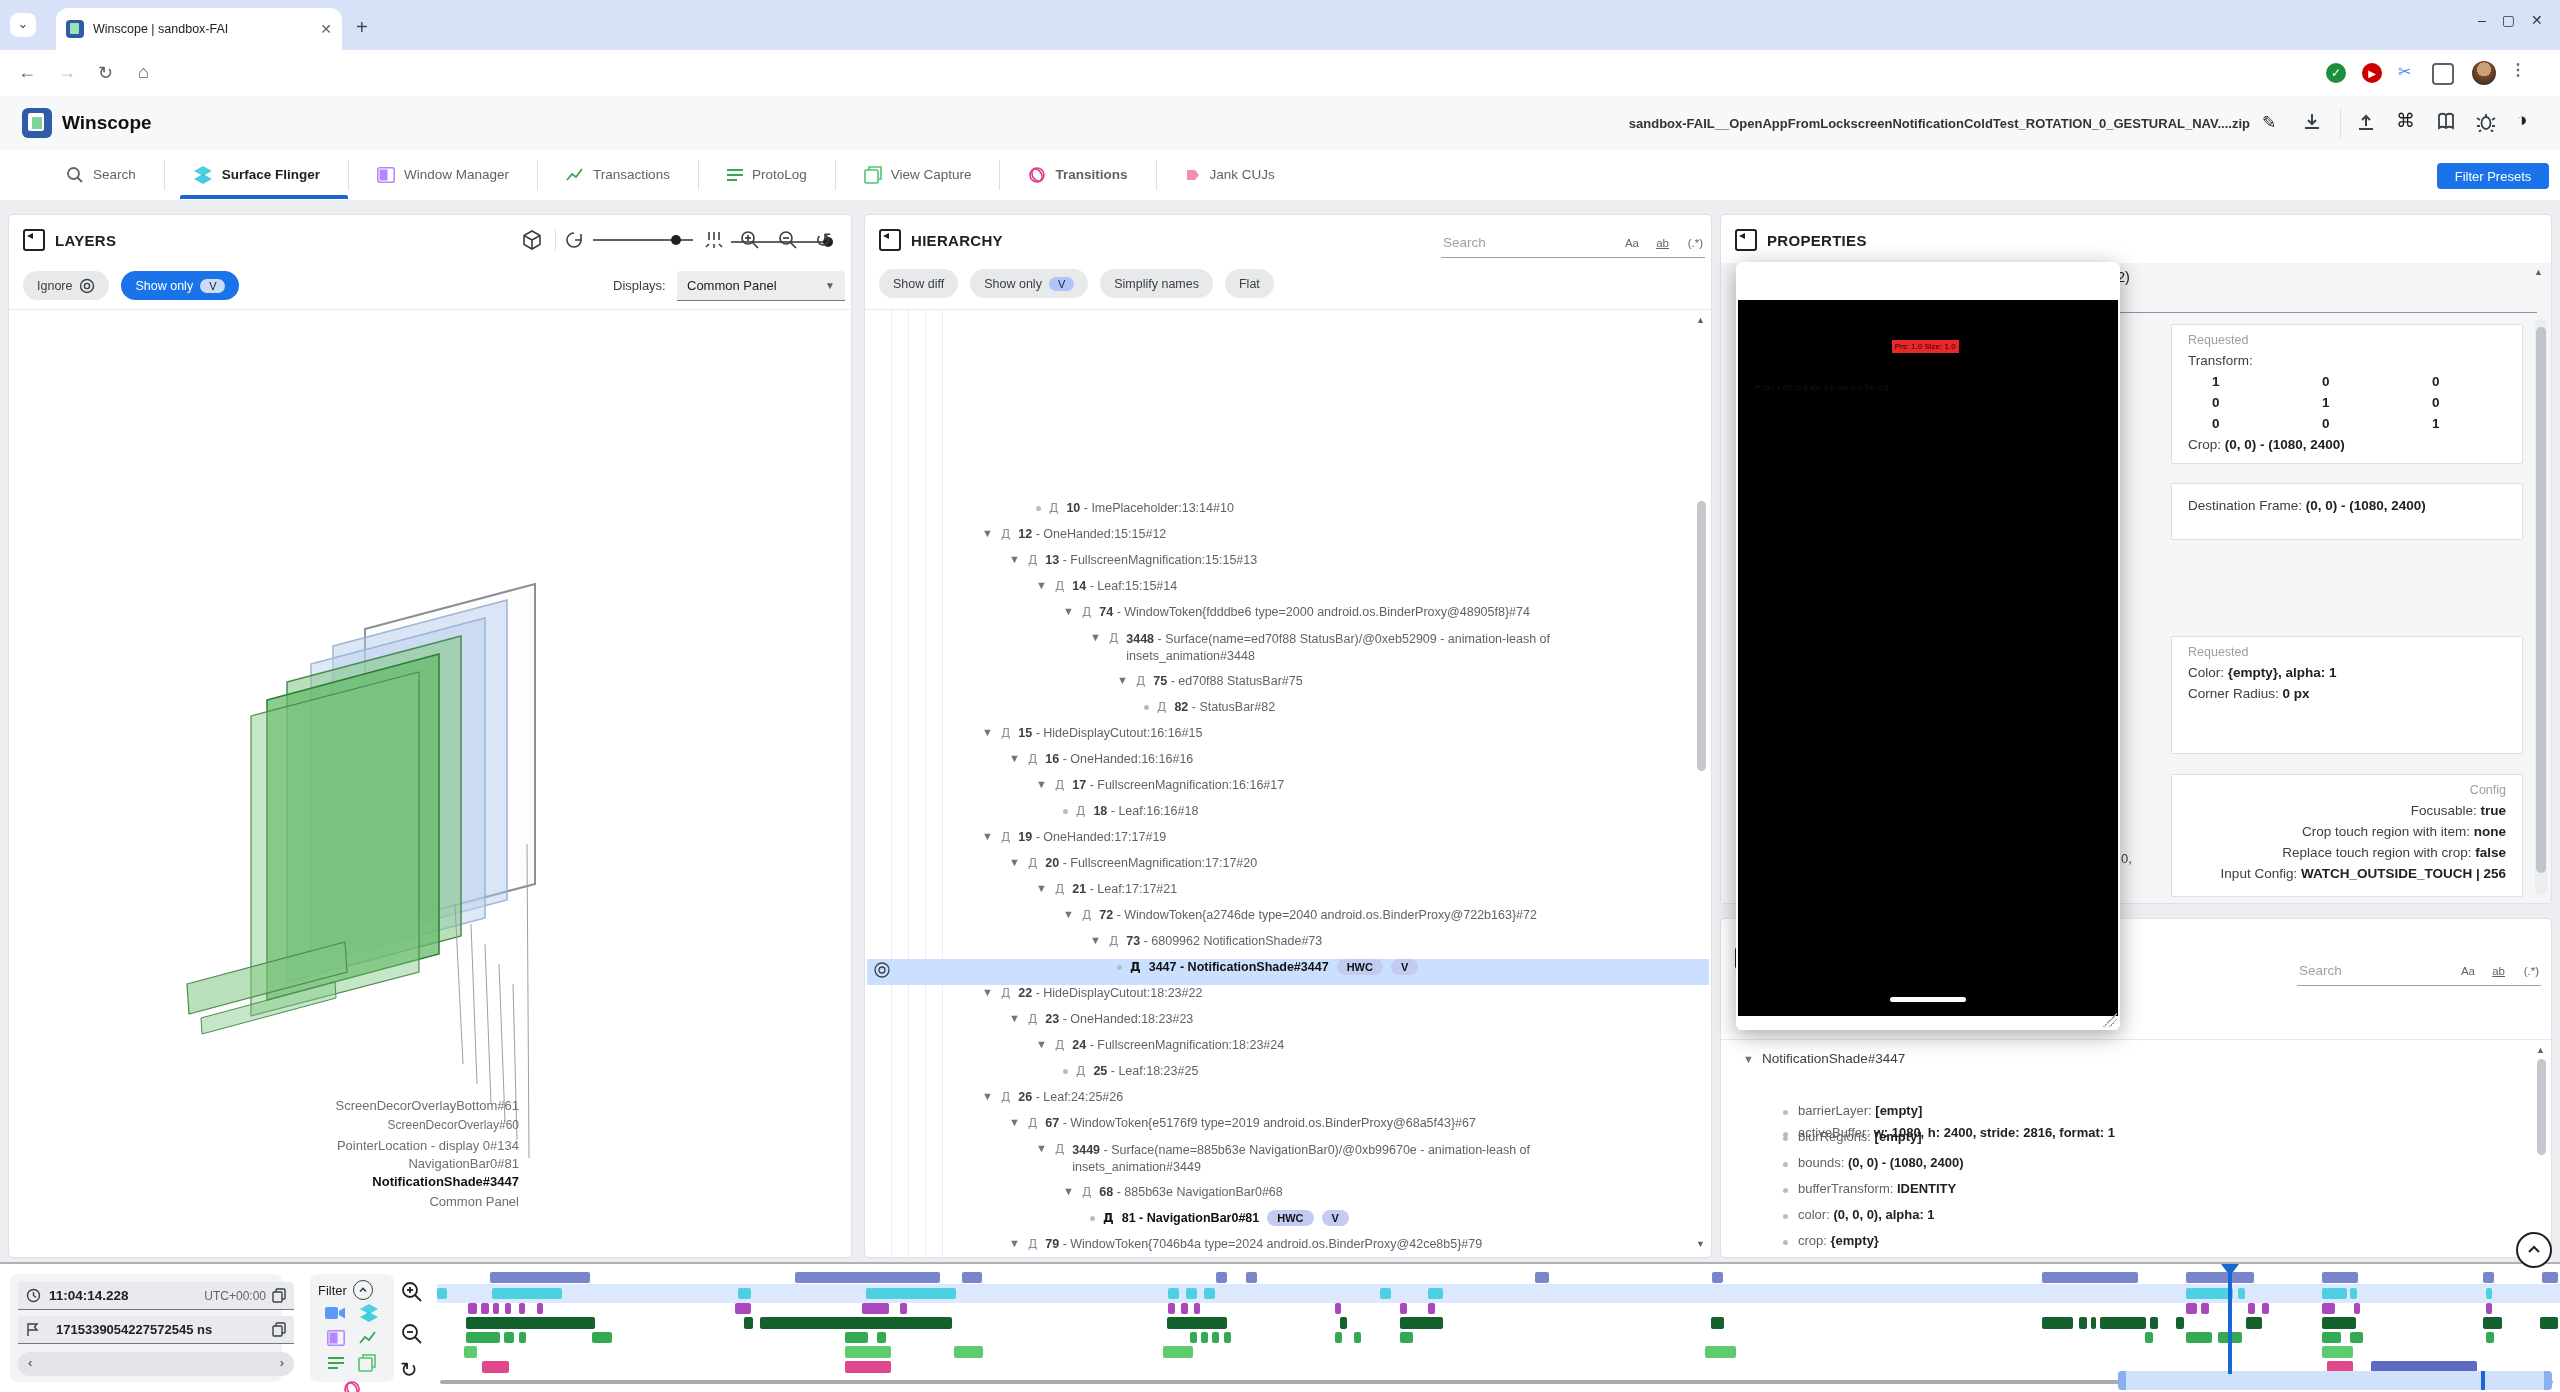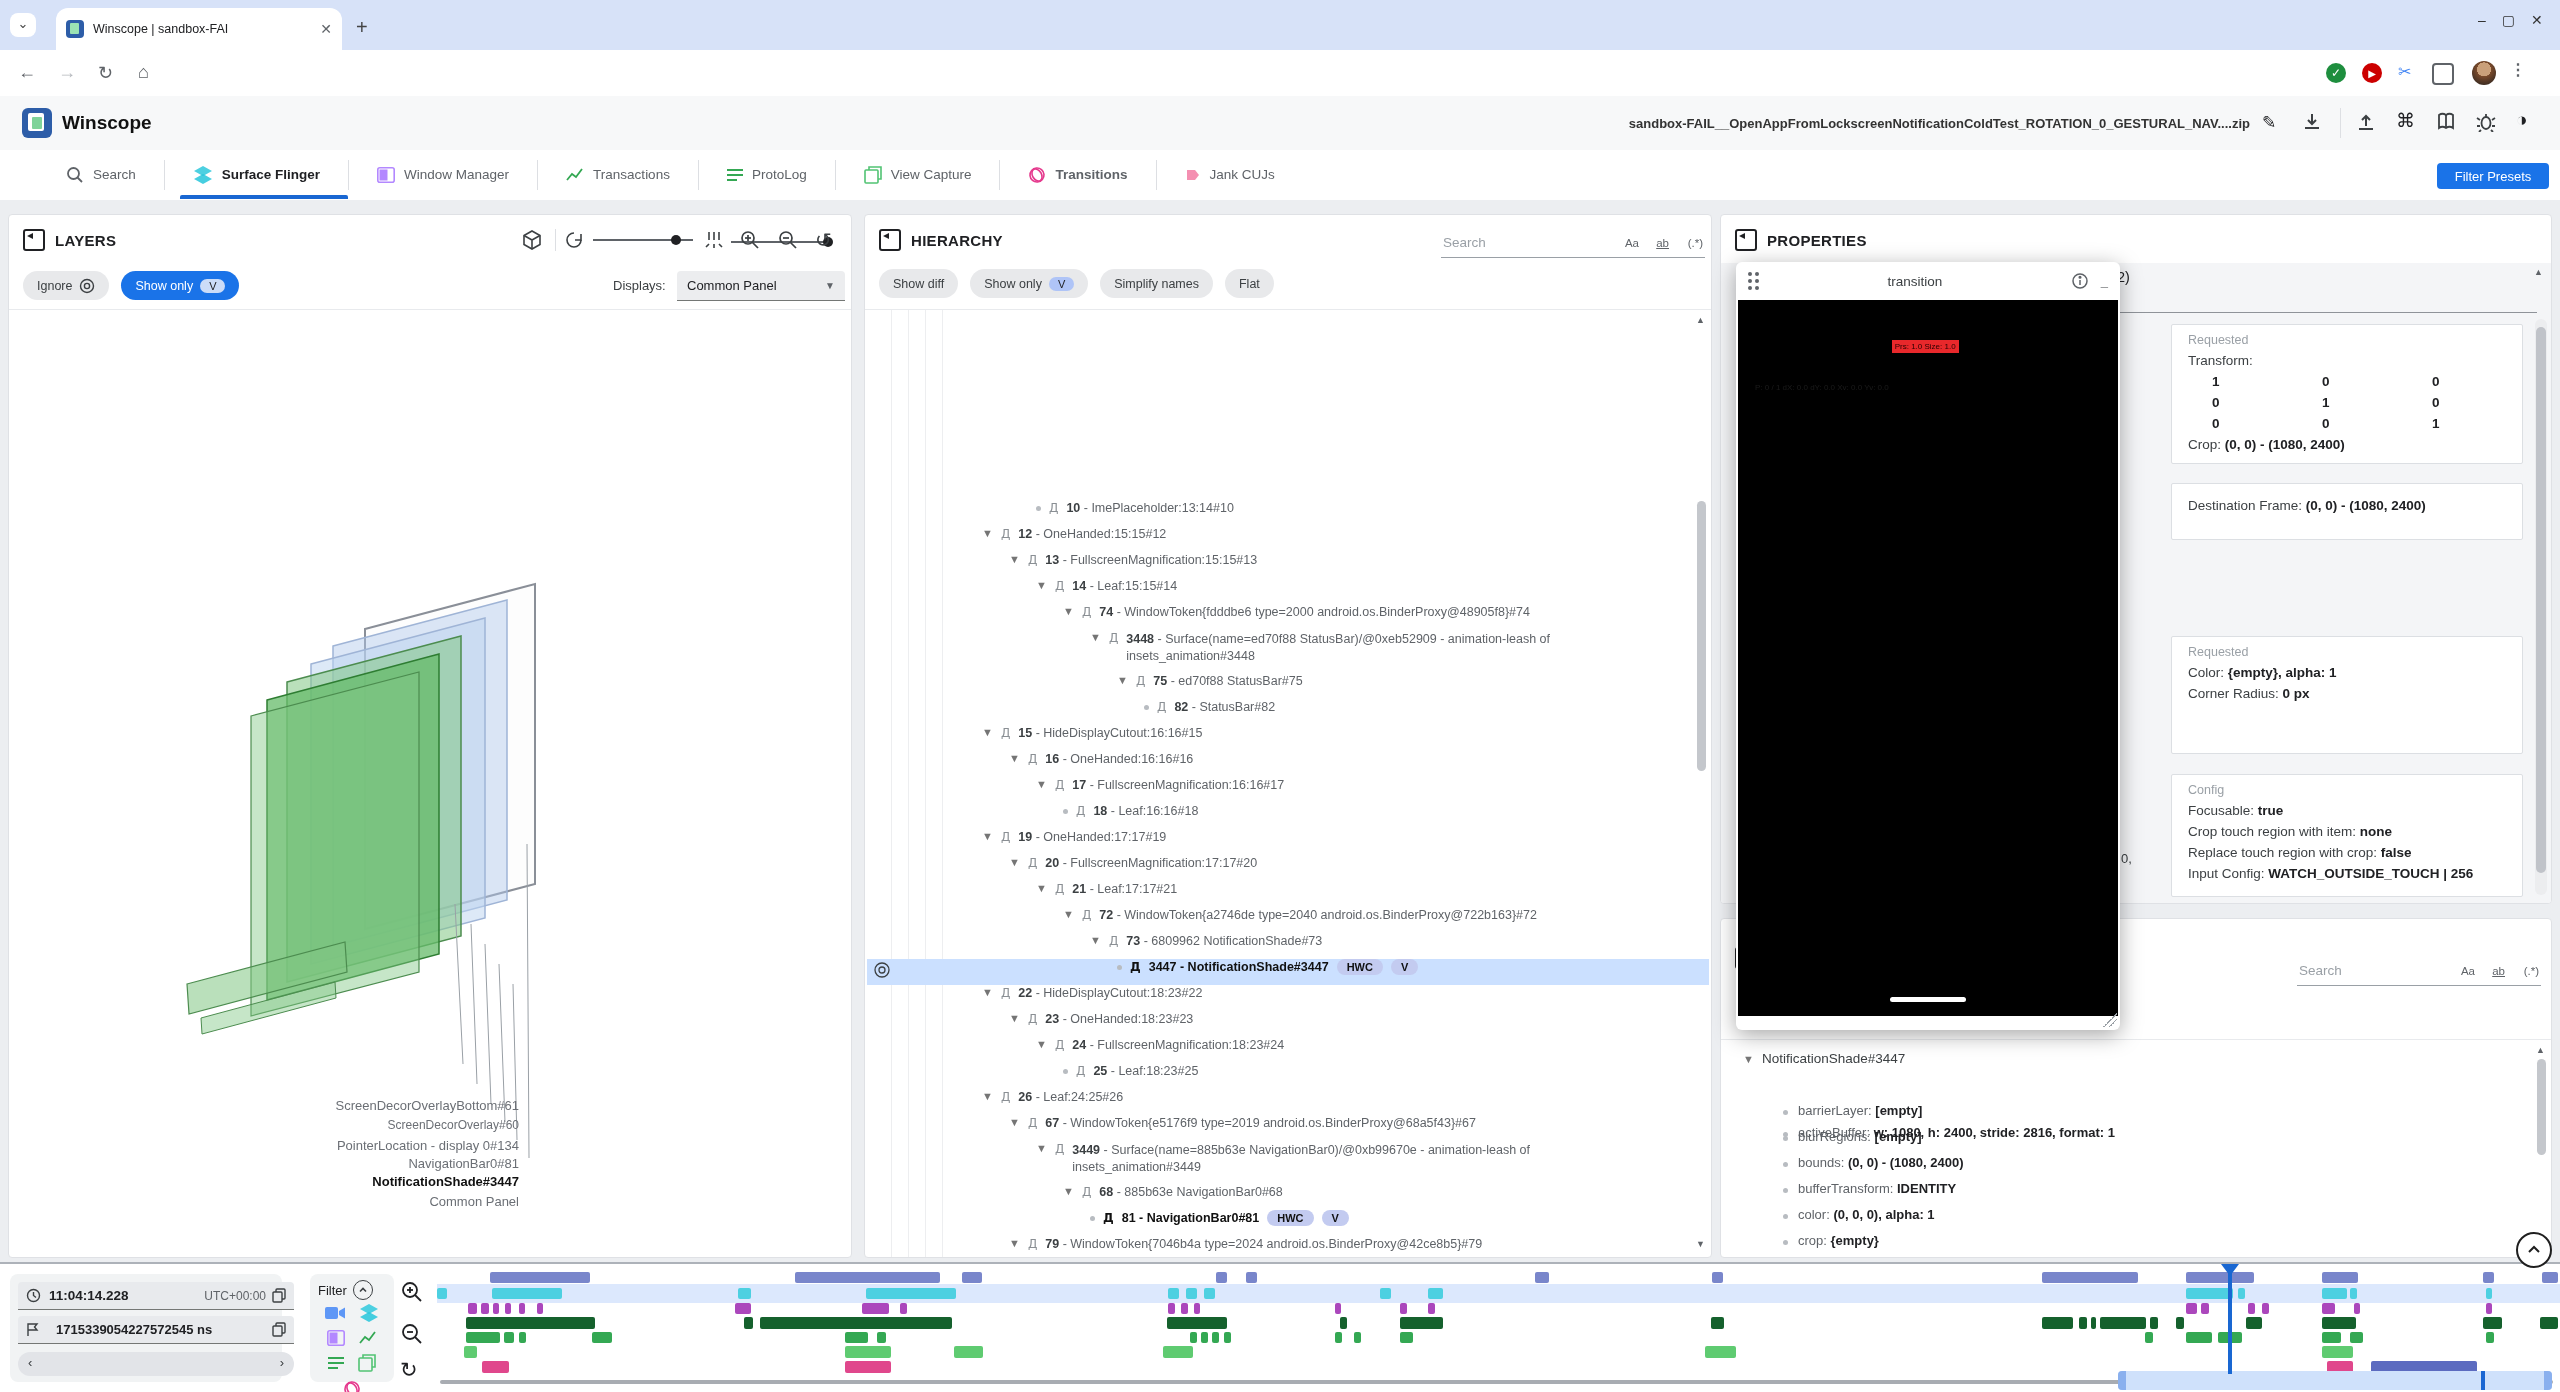--- a/index.html
+++ b/index.html
@@ -573,21 +573,21 @@
           <div class="pline">Crop: <b>(0, 0) - (1080, 2400)</b></div>
         </div>
         <div class="pcard" style="position: absolute; left: 450px; top: 268px; width: 352px; height: 57px;">
           <div class="pline">Destination Frame: <b>(0, 0) - (1080, 2400)</b></div>
         </div>
         <div class="pcard" style="position: absolute; left: 450px; top: 421px; width: 352px; height: 118px;">
           <div class="lbl">Requested</div>
           <div class="pline">Color: <b>{empty}, alpha: 1</b></div>
           <div class="pline">Corner Radius: <b>0 px</b></div>
         </div>
-        <div class="pcard" style="position: absolute; left: 450px; top: 559px; width: 352px; height: 123px;">
+        <div class="pcard" style="position: absolute; left: 450px; top: 559px; width: 352px; height: 123px; text-align: right;">
           <div class="lbl">Config</div>
           <div class="pline">Focusable: <b>true</b></div>
           <div class="pline">Crop touch region with item: <b>none</b></div>
           <div class="pline">Replace touch region with crop: <b>false</b></div>
           <div class="pline">Input Config: <b>WATCH_OUTSIDE_TOUCH | 256</b></div>
         </div>
       </div>
     <div class="abs" style="right:4px;top:104px;width:12px;height:576px;background:#ECEDEF;border-radius:6px;"></div>
     <div class="scroll-thumb" style="right:5px;top:112px;width:10px;height:546px;background:#C0C3C9;"></div>
   </div>
@@ -614,39 +614,20 @@
         <div class="trow" style="position: absolute; left: 62px; top: 236px;"><span class="bdot" style="margin-right:10px;"></span>bounds: <b>(0, 0) - (1080, 2400)</b></div>
         <div class="trow" style="position: absolute; left: 62px; top: 262px;"><span class="bdot" style="margin-right:10px;"></span>bufferTransform: <b>IDENTITY</b></div>
         <div class="trow" style="position: absolute; left: 62px; top: 288px;"><span class="bdot" style="margin-right:10px;"></span>color: <b>(0, 0, 0), alpha: 1</b></div>
         <div class="trow" style="position: absolute; left: 62px; top: 314px;"><span class="bdot" style="margin-right:10px;"></span>crop: <b>{empty}</b></div>
       </div>
     <span class="abs" style="right:6px;top:126px;font-size:9px;color:#5F6368;">▲</span>
     <div class="scroll-thumb" style="right:5px;top:140px;width:9px;height:96px;"></div>
   </div>
 
   <div class="abs twin">
-    <div class="bar">
-      <span class="dots">
-          <i></i>
-          <i></i>
-          <i></i>
-          <i></i>
-          <i></i>
-          <i></i>
-        </span>
-      <span style="flex:1;text-align:center;font-size:13.5px;color:#3C4043;">transition</span>
-      <svg width="18" height="18" viewBox="0 0 18 18">
-          <g stroke="#5F6368" stroke-width="1.5" fill="none">
-            <circle cx="9" cy="9" r="7"></circle>
-            <line x1="9" y1="8" x2="9" y2="13"></line>
-            <circle cx="9" cy="5.2" r="0.8" fill="#5F6368"></circle>
-          </g>
-        </svg>
-      <span style="margin-left:12px;color:#3C4043;font-weight:bold;">_</span>
-    </div>
     <div class="screen">
       <div class="statbar">
         <span class="g" id="stats-gray">P: 0 / 1   dX: 0.0   dY: 0.0   Xv: 0.0   Yv: 0.0</span>
           <span class="r" id="stats-red">Prs: 1.0  Size: 1.0</span>
       </div>
       <div class="navpill"></div>
     </div>
     <div class="rsz"></div>
   </div>
 

